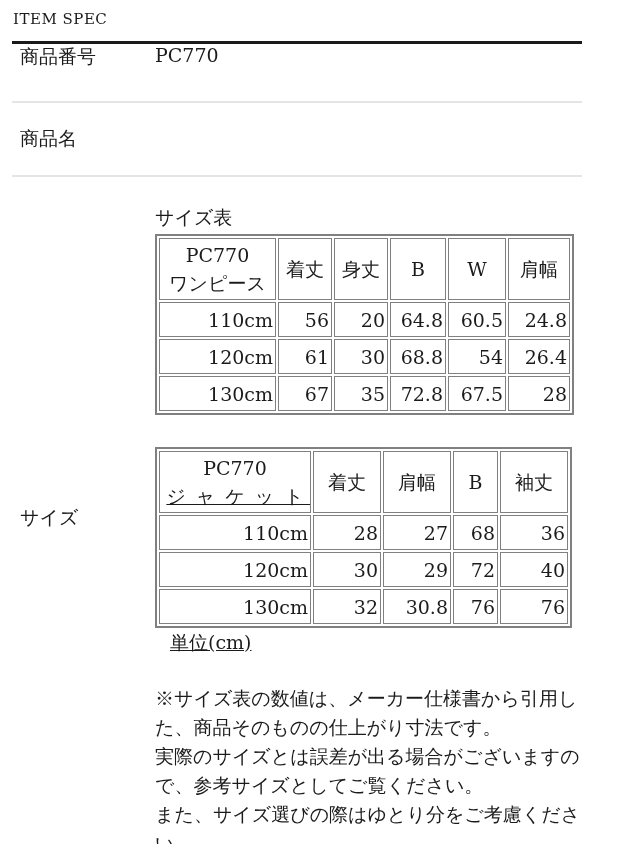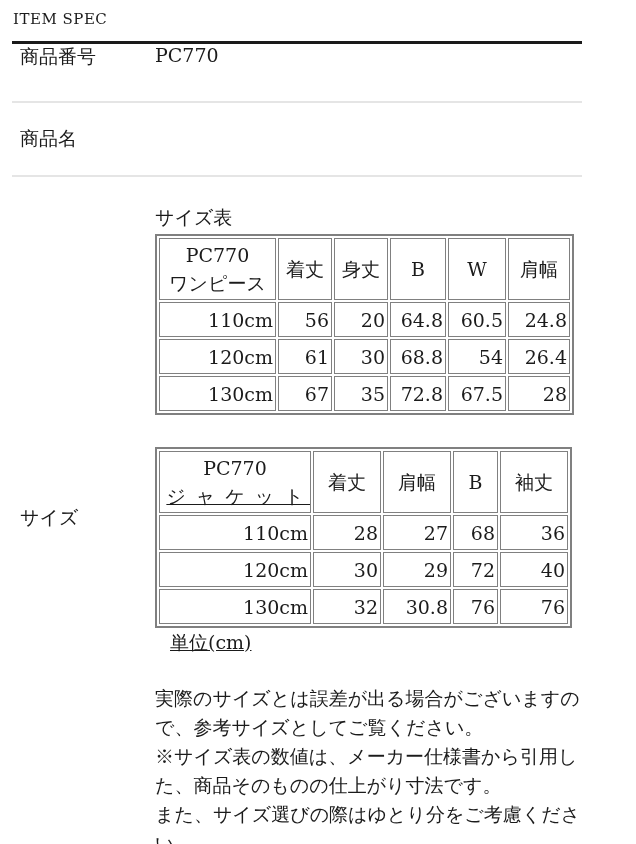--- a/index.html
+++ b/index.html
@@ -181,21 +181,21 @@
               <td>30.8</td>
               <td>76</td>
               <td>76</td>
             </tr>
           </tbody>
         </table>
 
       <div class="unit-note">単位(cm)</div>
 
       <div class="notes">
+        <p>※サイズ表の数値は、メーカー仕様書から引用した、商品そのものの仕上がり寸法です。</p>
         <p>実際のサイズとは誤差が出る場合がございますので、参考サイズとしてご覧ください。</p>
-        <p>※サイズ表の数値は、メーカー仕様書から引用した、商品そのものの仕上がり寸法です。</p>
         <p>また、サイズ選びの際はゆとり分をご考慮ください。</p>
       </div>
 
     </div>
   </div>
 
 </div>
 
 </body></html>

